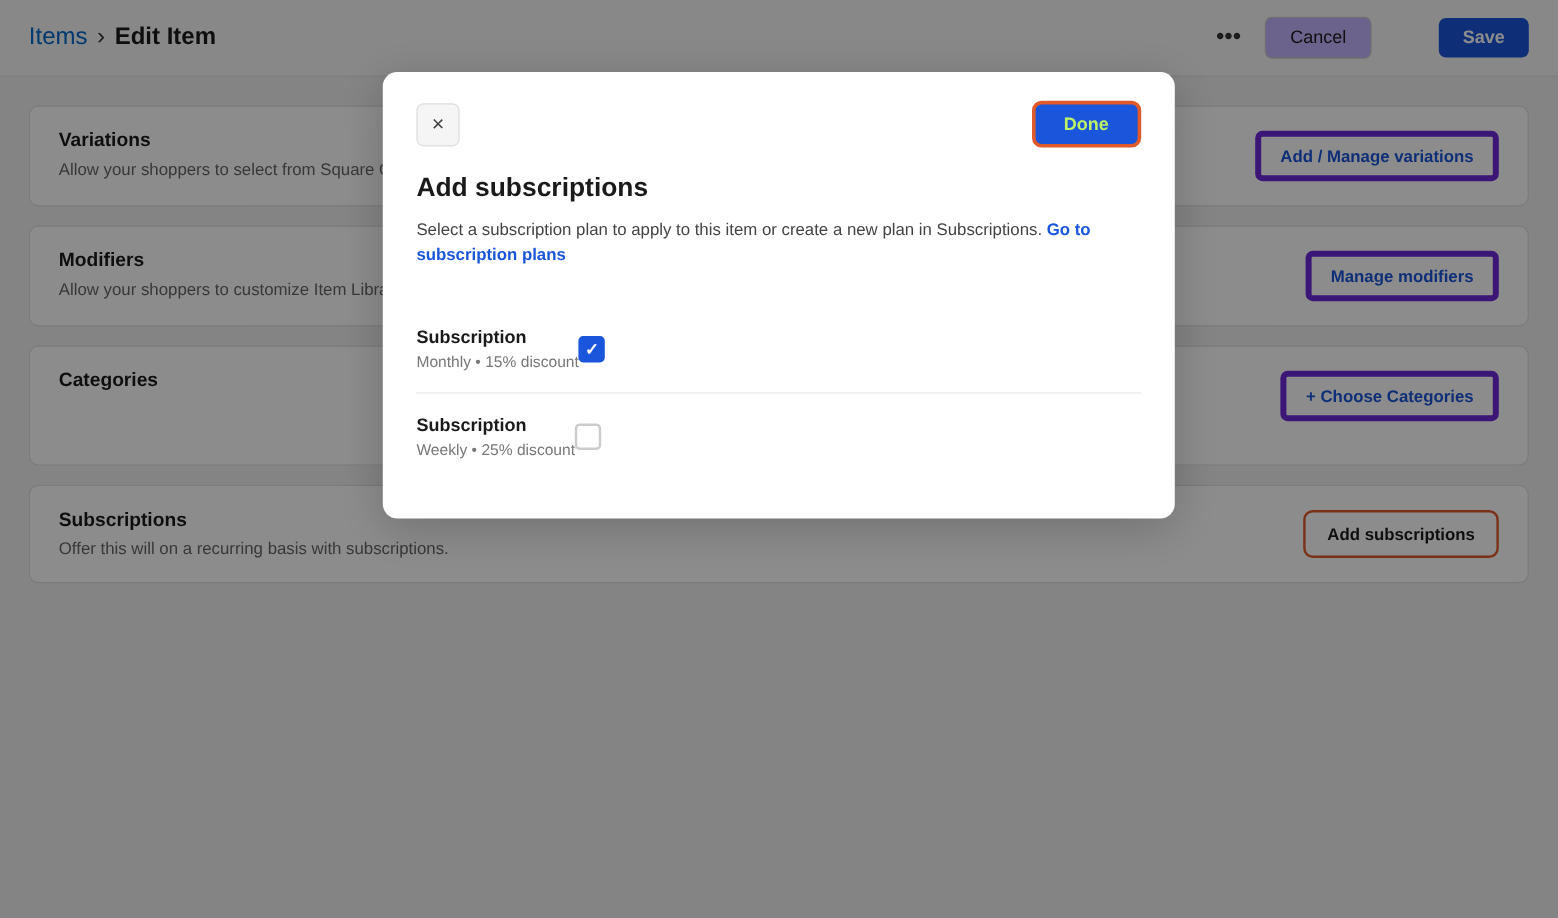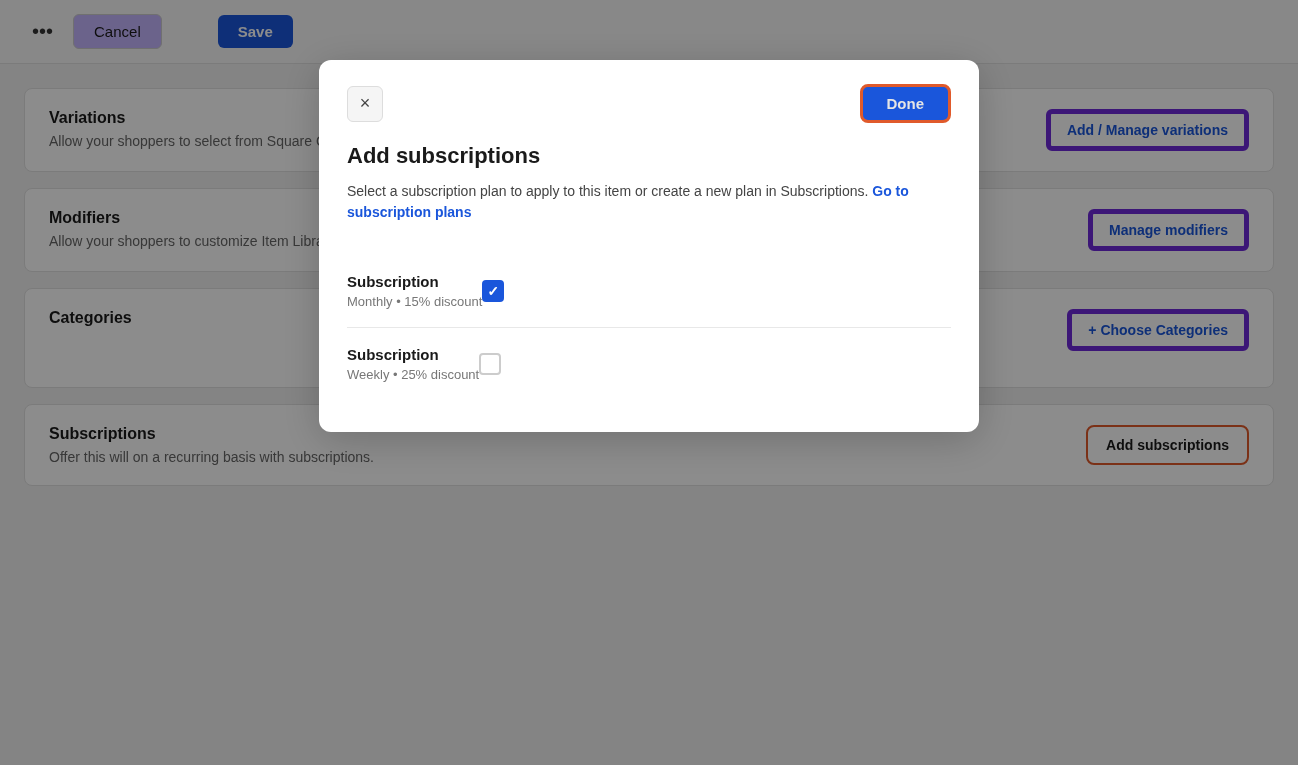--- a/index.html
+++ b/index.html
@@ -181,21 +181,21 @@
       cursor: pointer;
       font-size: 18px;
       color: #444;
     }
     .btn-done {
       background: #1a56db;
       border: 3px solid #e05a2b;
       border-radius: 8px;
       padding: 8px 24px;
       font-size: 15px;
-      color: #e5e5e5;
+      color: #bef264;
       font-weight: 600;
       cursor: pointer;
     }
     .modal-title {
       font-size: 22px;
       font-weight: 700;
       color: #1a1a1a;
       margin-bottom: 12px;
     }
     .modal-desc {
@@ -256,20 +256,25 @@
     .checkmark {
       color: white;
       font-size: 14px;
       font-weight: 700;
     }
   </style>
 </head>
 <body>
 
 <div class="header">
+  <div class="breadcrumb">
+    <span class="breadcrumb-items">Items</span>
+    <span class="breadcrumb-separator">›</span>
+    <span class="breadcrumb-current">Edit Item</span>
+  </div>
   <div class="header-actions">
     <button class="btn-more">•••</button>
     <button class="btn-cancel">Cancel</button>
     <button class="btn-save">Save</button>
   </div>
 </div>
 
 <div class="main-content">
 
   <div class="section-card">

